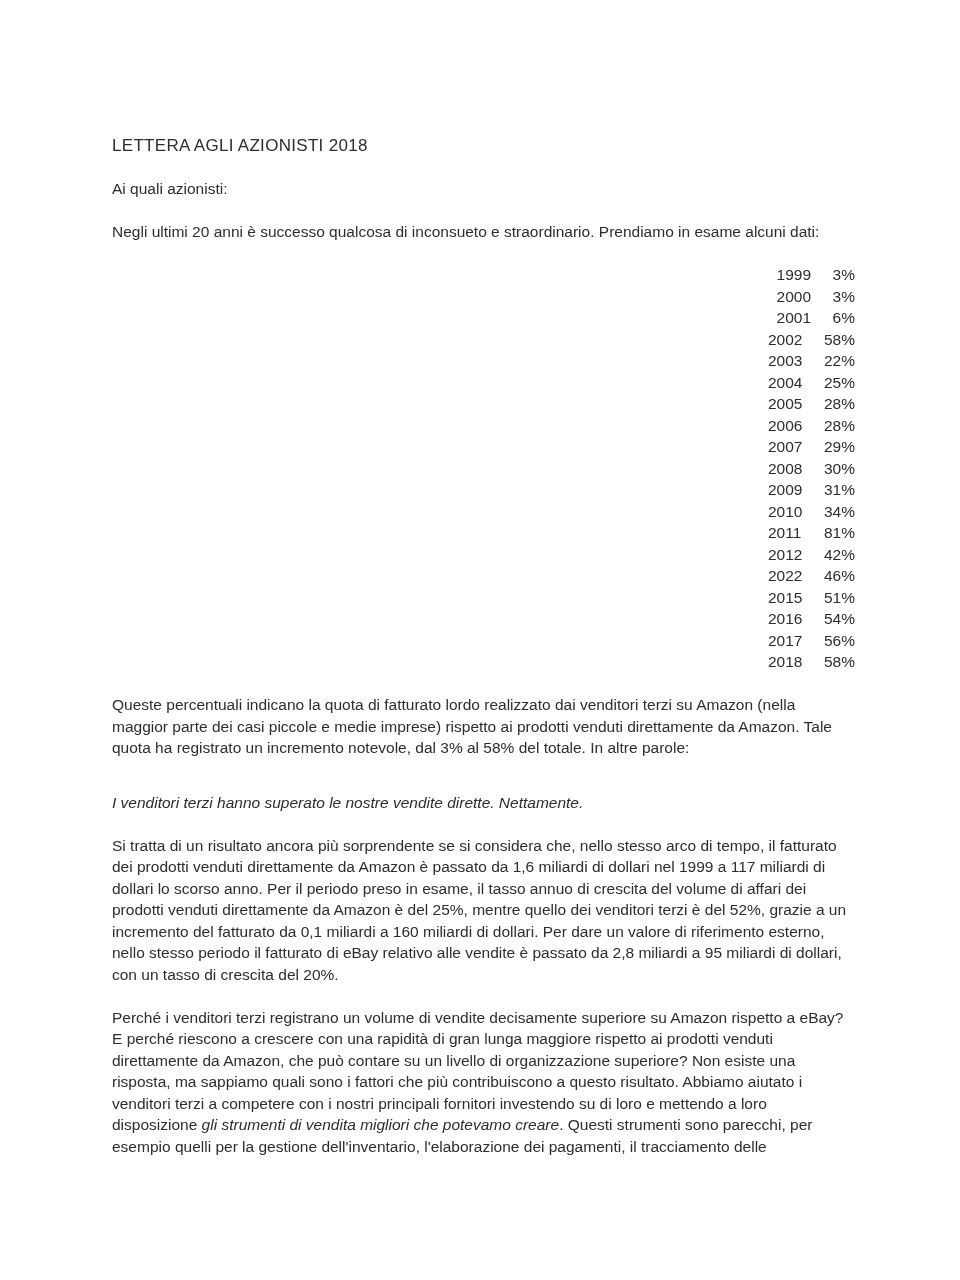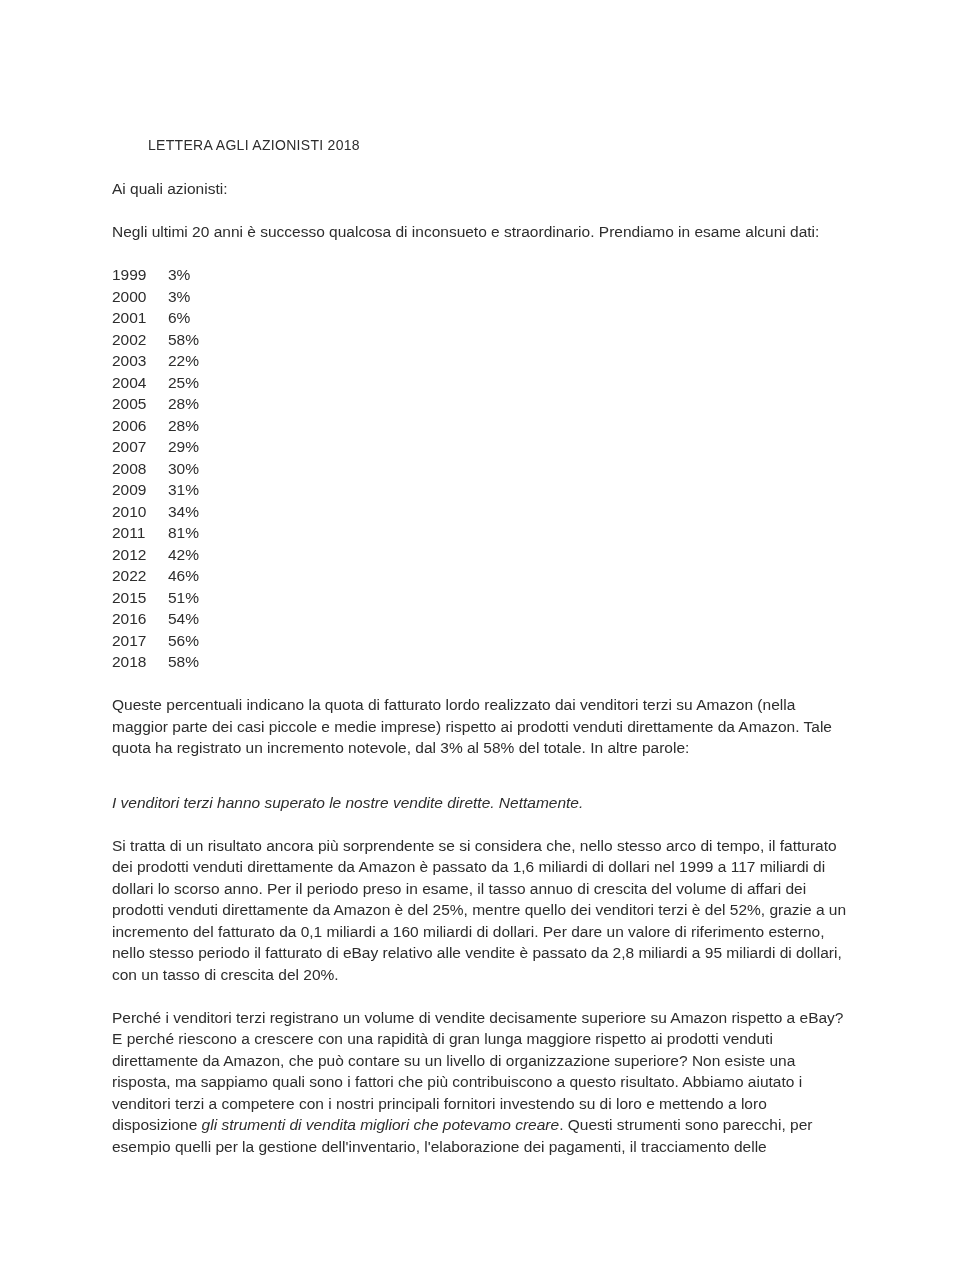--- a/index.html
+++ b/index.html
@@ -13,34 +13,34 @@
     width: 960px;
     height: 1280px;
     background: #ffffff;
     padding: 135px 105px 0 112px;
     font-family: "Liberation Sans", sans-serif;
     font-size: 15.5px;
     line-height: 21.5px;
     color: #2d2d2d;
   }
   .title {
-    font-size: 14px;
+    font-size: 17px;
     font-weight: 400;
     letter-spacing: 0.3px;
-    margin-left: 36px;
   }
   .block {
     margin-top: 21.5px;
   }
   .data-table {
     margin-top: 21.5px;
   }
   .data-row {
     display: flex;
     line-height: 21.5px;
+    justify-content: flex-end;
   }
   .data-row .year {
     display: inline-block;
     width: 56px;
   }
   .data-row .pct {
     display: inline-block;
   }
   .italic {
     font-style: italic;

